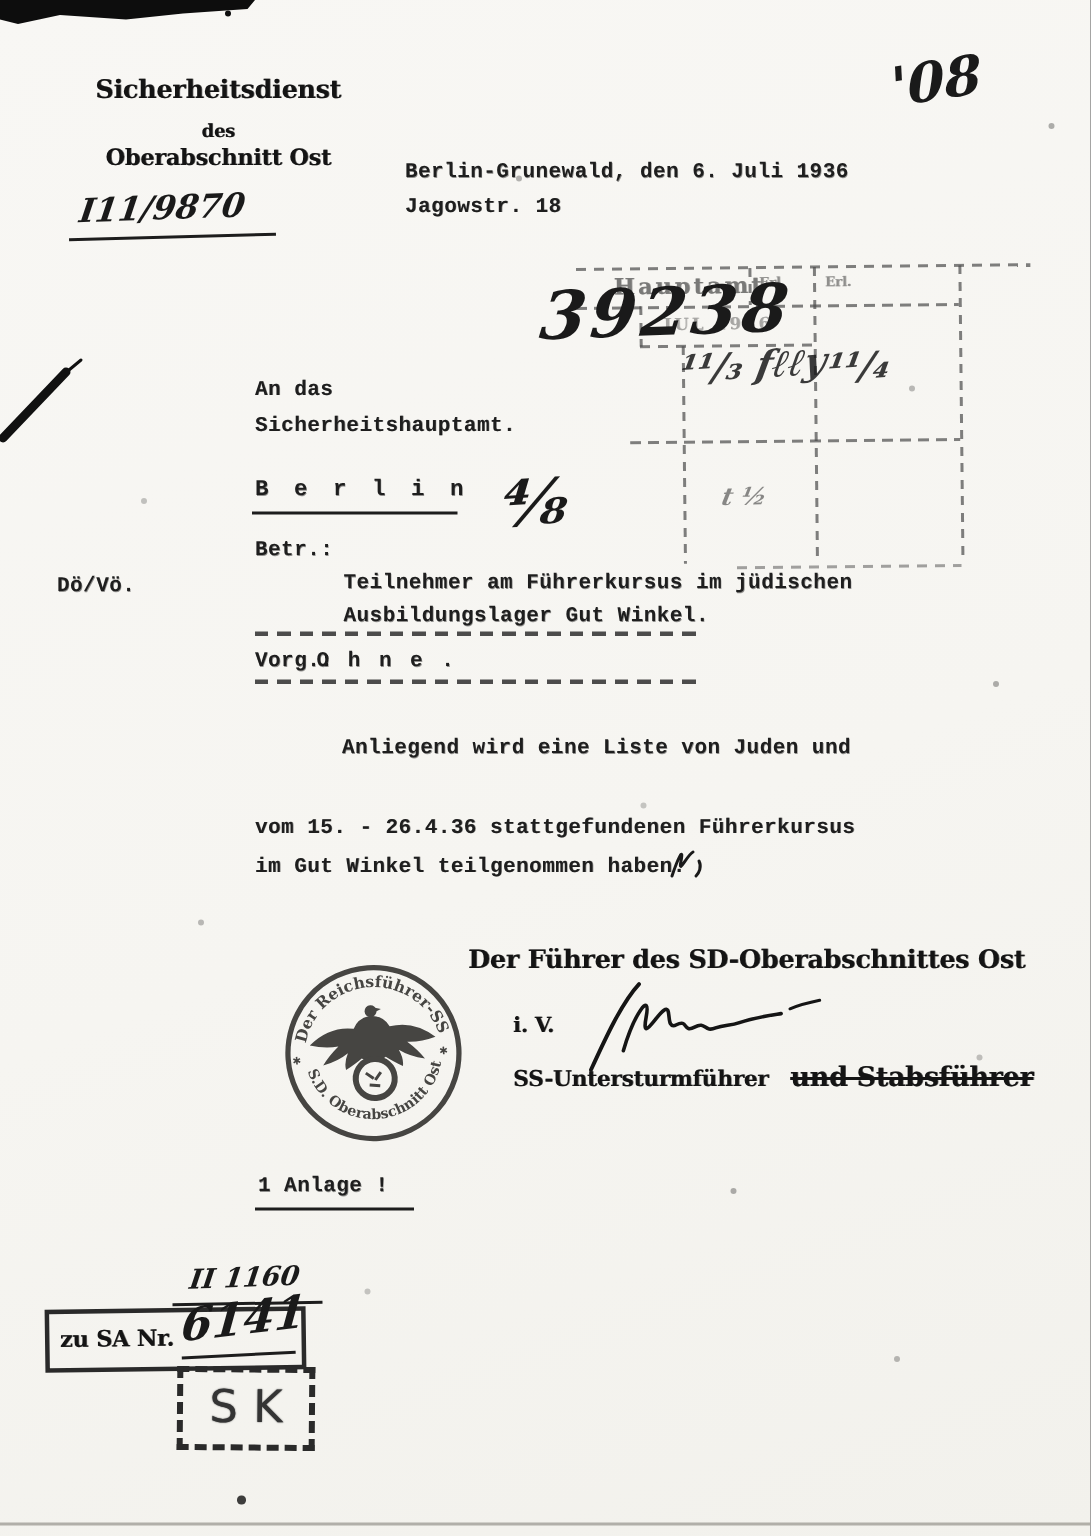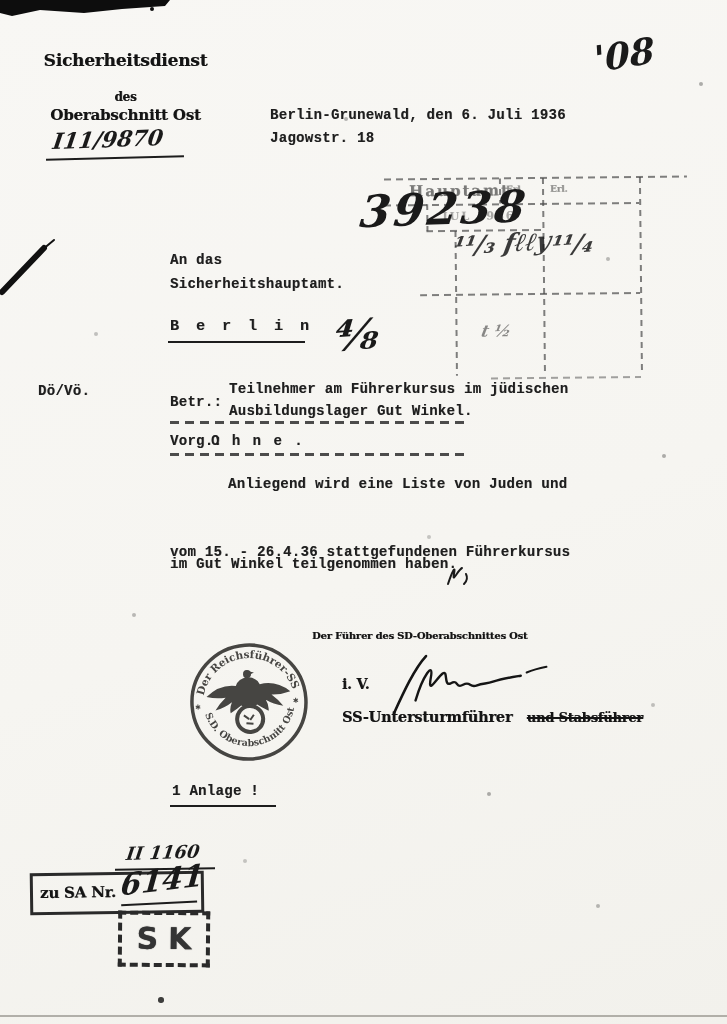--- a/index.html
+++ b/index.html
@@ -42,23 +42,23 @@
   </svg>
   <svg class="abs" style="left:0;top:232" width="60" height="66">
     <line x1="2" y1="60" x2="44" y2="16" stroke="#111" stroke-width="6" stroke-linecap="round"></line>
     <line x1="42" y1="18" x2="54" y2="8" stroke="#111" stroke-width="2" stroke-linecap="round"></line>
   </svg>
   <div class="abs specks" style="left:0;top:0"></div>
   <div class="abs" style="left:0;top:1015px;width:727px;height:2px;background:#9b9891;opacity:.75"></div>
 
   <div class="abs hw" style="left:593px;top:38px;font-size:36px;transform:rotate(-9deg) skewX(-6deg)">'08</div>
 
-  <div class="abs" style="left:18px;top:50px;width:215px;text-align:center">
+  <div class="abs" style="left:38px;top:50px;width:215px;text-align:center">
     <div class="frak" style="font-size:17px">Sicherheitsdienst</div>
-    <div class="frak" style="font-size:12px;margin-top:20px">des</div>
+    <div class="frak" style="font-size:12px;margin-top:10px">des</div>
     <div class="frak" style="font-size:15px;margin-top:2px">Oberabschnitt Ost</div>
   </div>
   <div class="abs hw" style="left:55px;top:128px;font-size:22px;transform:rotate(-2deg) skewX(-10deg)">I11/9870</div>
   <div class="abs uline" style="left:46px;top:157px;width:138px;transform:rotate(-1.5deg)"></div>
 
   <div class="abs mono" style="left:270px;top:107px">Berlin-Grunewald, den 6. Juli 1936</div>
   <div class="abs mono" style="left:270px;top:130px">Jagowstr. 18</div>
 
   <div class="abs grid" style="left:385px;top:175px;width:306px;height:212px;transform:rotate(-.6deg)">
     <div class="abs dash-h fine" style="left:0;top:2px;width:303px"></div>
@@ -82,36 +82,36 @@
   <div class="abs hw" style="left:363px;top:186px;font-size:44px;letter-spacing:3px;transform:rotate(-2deg) skewX(-8deg)">39238</div>
 
   <div class="abs mono" style="left:170px;top:252px">An das</div>
   <div class="abs mono" style="left:170px;top:276px">Sicherheitshauptamt.</div>
   <div class="abs mono" style="left:170px;top:318px;font-size:15px;letter-spacing:4px">B e r l i n</div>
   <div class="abs uline" style="left:168px;top:341px;width:137px"></div>
   <div class="abs hw" style="left:338px;top:312px;font-size:42px;transform:rotate(-4deg) skewX(-10deg)">⁴⁄₈</div>
 
   <div class="abs mono" style="left:38px;top:383px">Dö/Vö.</div>
 
-  <div class="abs mono" style="left:170px;top:394px">Betr.:</div>
+  <div class="abs mono" style="left:170px;top:359px">Betr.:</div>
   <div class="abs mono" style="left:229px;top:403px">Ausbildungslager Gut Winkel.</div>
   <div class="abs mono" style="left:229px;top:381px">Teilnehmer am Führerkursus im jüdischen</div>
   <div class="abs dash-h" style="left:170px;top:421px;width:296px"></div>
   <div class="abs mono" style="left:170px;top:433px">Vorg.:</div>
   <div class="abs mono" style="left:211px;top:433px;letter-spacing:2px">O h n e .</div>
   <div class="abs dash-h" style="left:170px;top:453px;width:296px"></div>
 
-  <div class="abs mono" style="left:228px;top:476px">Anliegend wird eine Liste von Juden und</div>
+  <div class="abs mono" style="left:228px;top:491px">Anliegend wird eine Liste von Juden und</div>
   <div class="abs mono" style="left:170px;top:544px">vom 15. - 26.4.36 stattgefundenen Führerkursus</div>
-  <div class="abs mono" style="left:170px;top:556px">im Gut Winkel teilgenommen haben.</div>
+  <div class="abs mono" style="left:170px;top:570px">im Gut Winkel teilgenommen haben.</div>
   <svg class="abs" style="left:442px;top:560px" width="34" height="30">
     <path d="M6,24 C10,12 14,4 12,14 C10,24 16,10 20,8 M24,14 c2,4 0,8 -2,10" stroke="#1a1a1a" stroke-width="2" fill="none" stroke-linecap="round"></path>
   </svg>
 
-  <div class="abs frak" style="left:312px;top:630px;font-size:10px">Der Führer des SD-Oberabschnittes Ost</div>
+  <div class="abs frak" style="left:312px;top:630px;font-size:17px">Der Führer des SD-Oberabschnittes Ost</div>
 
   <svg class="abs" style="left:187px;top:640px;opacity:.88;transform:rotate(-4deg)" width="125" height="125" viewBox="0 0 125 125">
     <defs>
       <path id="arcTop" d="M16,64 A46,46 0 0 1 108,64" fill="none"></path>
       <path id="arcBottom" d="M16,60 A46,46 0 0 0 108,60" fill="none"></path>
     </defs>
     <circle cx="62" cy="62" r="57" fill="none" stroke="#2e2d2b" stroke-width="3.5"></circle>
     <text font-family="DejaVu Serif, serif" font-weight="bold" font-size="10.5" fill="#2e2d2b">
       <textPath href="#arcTop" startOffset="50%" text-anchor="middle">Der Reichsführer-SS</textPath>
     </text>
@@ -130,32 +130,32 @@
   </svg>
 
   <div class="abs frak" style="left:342px;top:676px;font-size:14px">i. V.</div>
   <svg class="abs" style="left:385px;top:648px;transform:rotate(-2deg)" width="200" height="70">
     <path d="M8,62 C18,42 30,18 42,6" stroke="#151515" stroke-width="2.6" fill="none" stroke-linecap="round"></path>
     <path d="M30,50 C38,26 50,10 46,28 C42,46 52,28 58,24 C64,20 58,38 66,34 C74,30 70,40 78,36 C86,32 84,40 92,37 C98,35 102,36 108,34 C118,31 128,30 136,29" stroke="#151515" stroke-width="2.4" fill="none" stroke-linecap="round"></path>
     <path d="M142,26 C150,23 156,22 162,21" stroke="#151515" stroke-width="2" fill="none" stroke-linecap="round"></path>
   </svg>
   <div class="abs" style="left:342px;top:708px">
     <span class="frak" style="font-size:14.5px">SS-Untersturmführer</span>
-    <span class="frak" style="font-size:14.5px"> </span><span class="frak" style="font-size:13px;text-decoration:line-through;text-decoration-thickness:2px">und Stabsführer</span>
+    <span class="frak" style="font-size:14.5px"> </span><span class="frak" style="font-size:18px;text-decoration:line-through;text-decoration-thickness:2px">und Stabsführer</span>
   </div>
 
   <div class="abs mono" style="left:172px;top:783px">1 Anlage !</div>
   <div class="abs uline" style="left:170px;top:805px;width:106px"></div>
 
   <div class="abs hw" style="left:128px;top:843px;font-size:18px;transform:rotate(-2deg) skewX(-10deg)">II 1160</div>
   <div class="abs uline" style="left:115px;top:868px;width:100px;transform:rotate(-1deg)"></div>
 
   <div class="abs stampbox" style="left:30px;top:872px;width:168px;height:36px;transform:rotate(-.8deg)">
     <div class="abs frak" style="left:7px;top:8px;font-size:15px">zu SA Nr.</div>
     <div class="abs uline" style="left:88px;top:28px;width:76px;transform:rotate(-2deg)"></div>
     <div class="abs hw" style="left:90px;top:-8px;font-size:30px;transform:rotate(-6deg) skewX(-12deg)">6141</div>
   </div>
 
   <div class="abs" style="left:118px;top:911px;width:84px;height:48px;border:4px dashed #2a2a2a;transform:rotate(.5deg)">
-    <div class="abs" style="left:0;top:6px;width:100%;text-align:center;font-family:'DejaVu Sans','Liberation Sans',sans-serif;font-weight:bold;font-size:30px;letter-spacing:10px;color:#343434;text-shadow:0 0 1px #343434;text-indent:10px">SK</div>
+    <div class="abs" style="left:0;top:6px;width:100%;text-align:center;font-family:'DejaVu Sans','Liberation Sans',sans-serif;font-weight:normal;font-size:30px;letter-spacing:10px;color:#343434;text-shadow:0 0 1px #343434;text-indent:10px">SK</div>
   </div>
 
 </div>
 
 </body></html>

